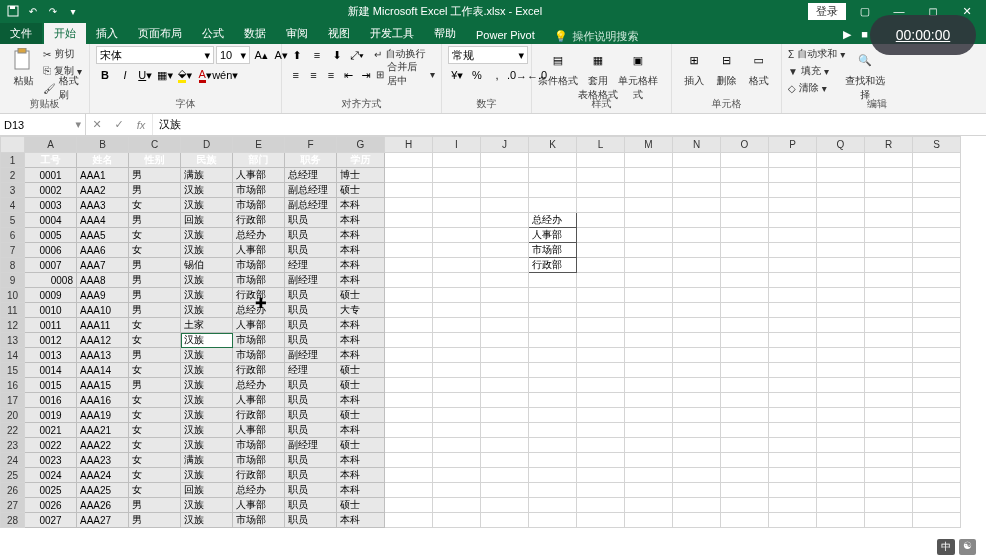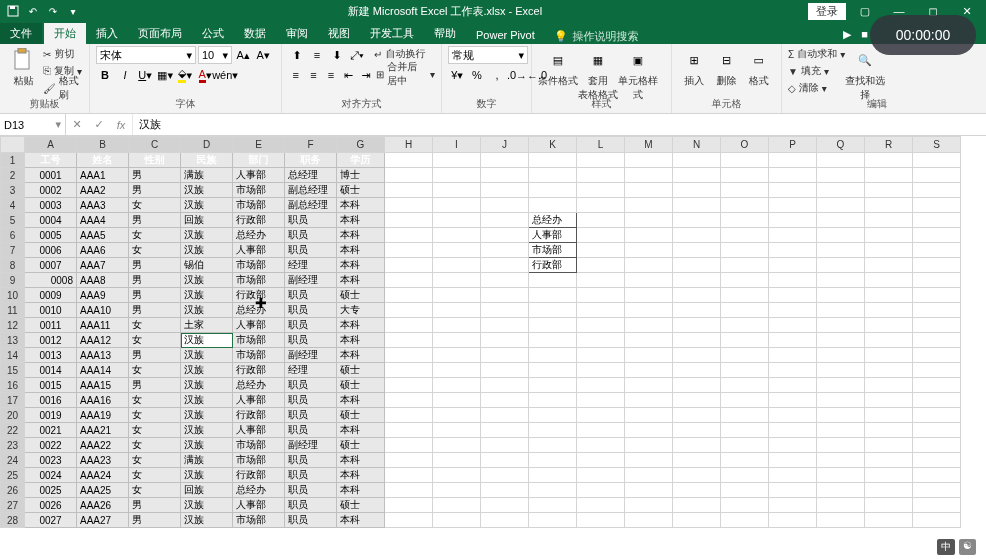--- a/index.html
+++ b/index.html
@@ -29,25 +29,25 @@
 .group .top { flex: 1; display: flex; align-items: flex-start; }
 .vbtn { display: flex; flex-direction: column; align-items: center; width: 40px; }
 .vbtn .icon { width: 28px; height: 28px; display: flex; align-items: center; justify-content: center; }
 .vbtn .txt { font-size: 10px; color: #333; text-align: center; }
 .hbtn { display: flex; align-items: center; gap: 3px; font-size: 10px; color: #333; height: 16px; }
 .selbox { border: 1px solid #ccc; background: #fff; height: 18px; font-size: 11px; padding: 0 3px; display: flex; align-items: center; justify-content: space-between; }
 .btn-row { display: flex; gap: 2px; }
 .sq { width: 18px; height: 18px; display: flex; align-items: center; justify-content: center; border: 1px solid transparent; }
 
 
-.timer-overlay { position: absolute; top: 15px; right: 10px; width: 106px; height: 40px; background: rgba(50,50,60,0.85); border-radius: 20px; display: flex; align-items: center; justify-content: center; color: #fff; font-size: 14px; z-index: 100; }
+.timer-overlay { position: absolute; top: 15px; right: 10px; width: 106px; height: 40px; background: rgba(50,50,60,0.85); border-radius: 20px; display: flex; align-items: center; justify-content: center; color: #fff; font-size: 14px; z-index: 100; text-decoration: underline; }
 
 
 .fbar { height: 22px; border-bottom: 1px solid #d4d4d4; display: flex; align-items: center; background: #fff; }
-.fbar .namebox { width: 66px; border-right: 1px solid #d4d4d4; padding: 0 4px; font-size: 11px; display: flex; align-items: center; justify-content: space-between; height: 100%; }
+.fbar .namebox { width: 86px; border-right: 1px solid #d4d4d4; padding: 0 4px; font-size: 11px; display: flex; align-items: center; justify-content: space-between; height: 100%; }
 .fbar .fxbtns { display: flex; border-right: 1px solid #e8e8e8; height: 100%; }
 .fbar .fxbtn { width: 22px; display: flex; align-items: center; justify-content: center; color: #888; }
 .fbar .fxinput { flex: 1; padding: 0 6px; font-size: 11px; }
 
 
 .sheet-container { position: relative; height: 423px; overflow: auto; }
 .sheet { border-collapse: collapse; font-size: 10px; }
 .sheet th, .sheet td { border: 1px solid #d4d4d4; white-space: nowrap; overflow: hidden; }
 .sheet .corner { width: 24px; height: 16px; background: #e6e6e6; }
 .sheet .colhdr { height: 16px; background: #e6e6e6; text-align: center; color: #333; font-weight: normal; }
@@ -148,21 +148,21 @@
             <span>格式刷</span>
           </div>
       </div>
     </div>
     <div class="label">剪贴板</div>
   </div>
 
   <div class="group" style="width:192px">
     <div class="top" style="flex-direction:column;gap:2px">
       <div style="display:flex;gap:2px">
-        <div class="selbox" style="width:100px">
+        <div class="selbox" style="width:118px">
             <span>宋体</span>
             <span>▾</span>
           </div>
         <div class="selbox" style="width:34px">
             <span>10</span>
             <span>▾</span>
           </div>
         <div class="sq">A▴</div>
         <div class="sq">A▾</div>
       </div>

